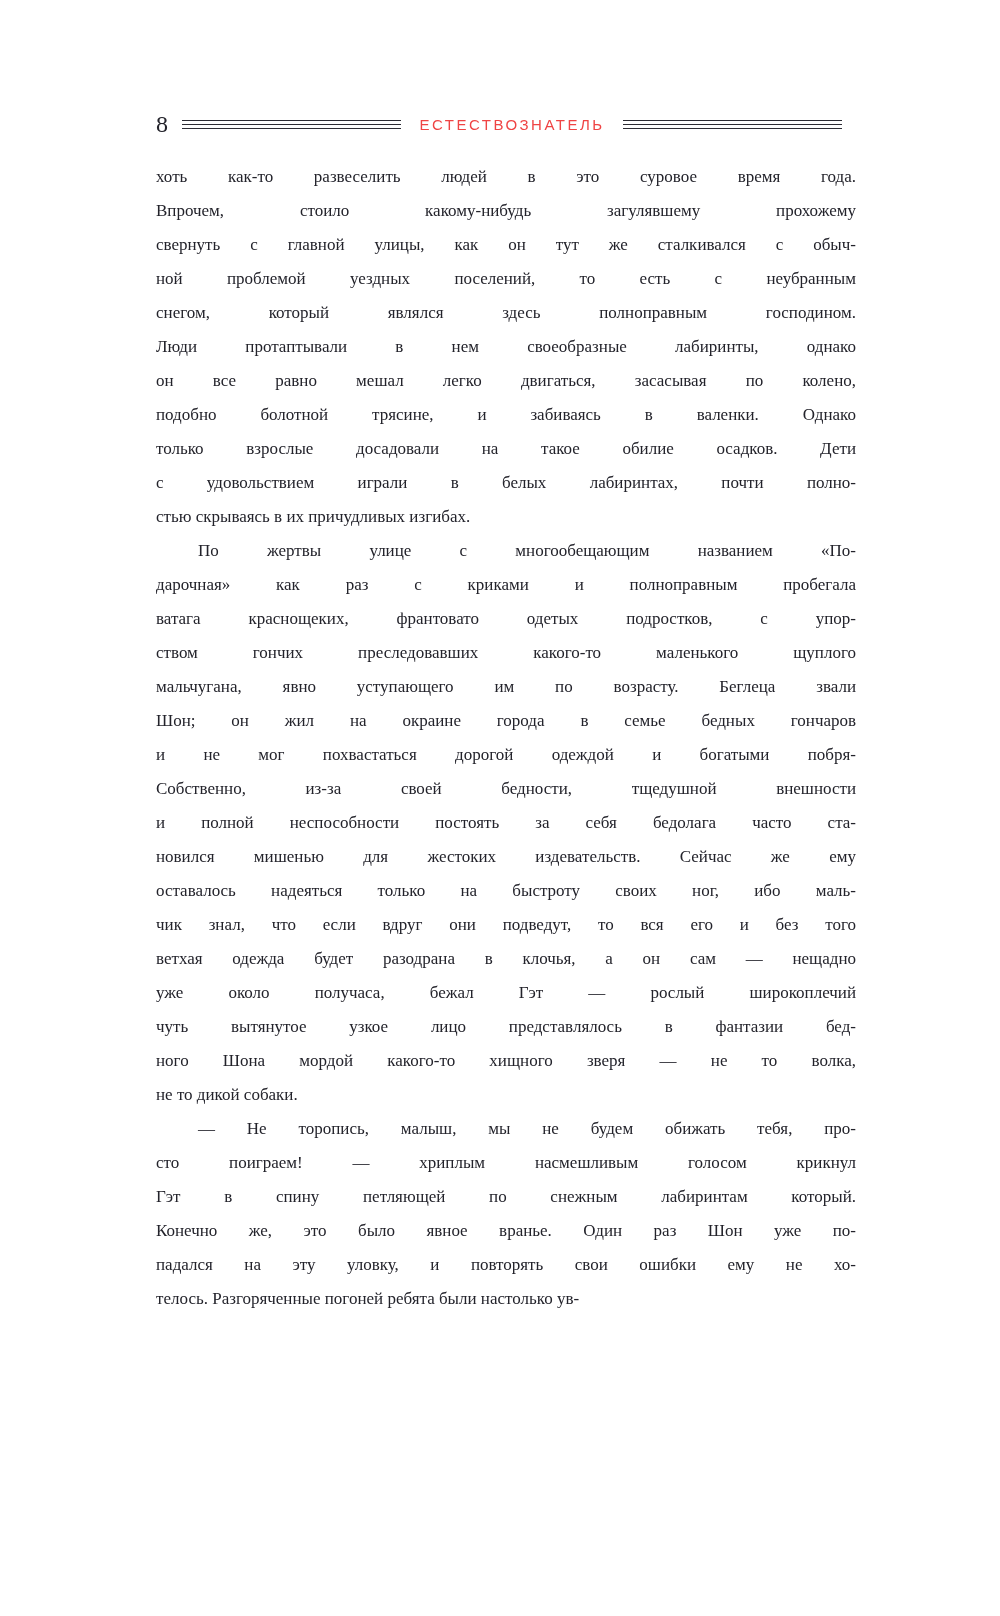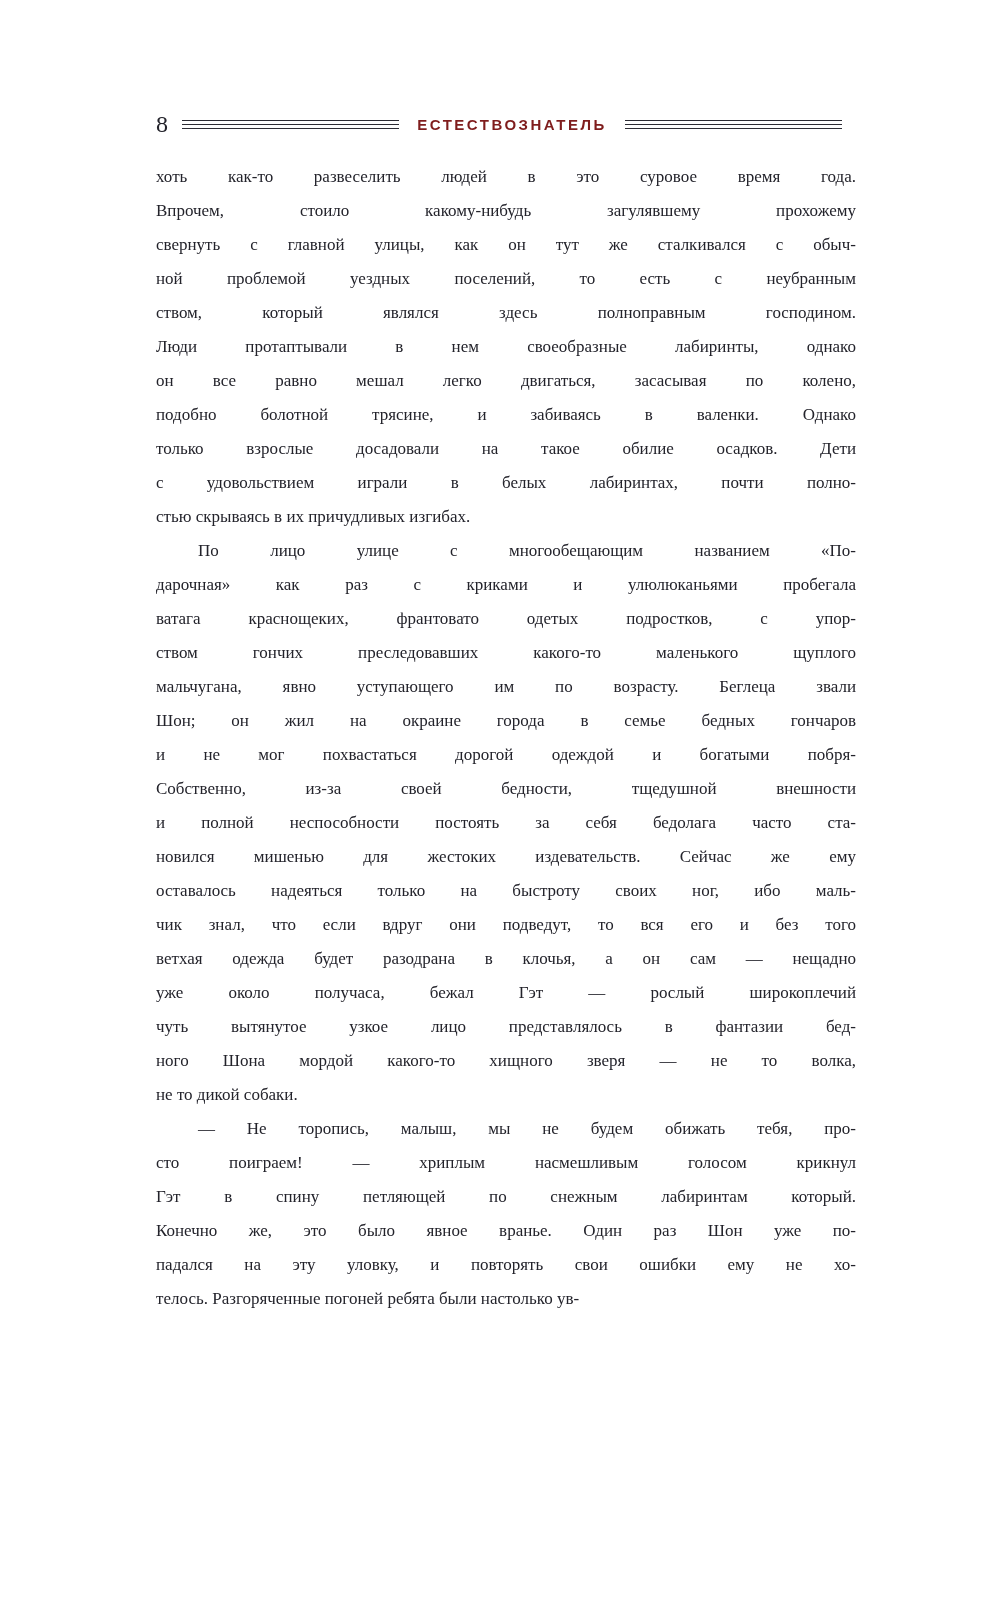--- a/index.html
+++ b/index.html
@@ -41,23 +41,23 @@
       linear-gradient(#2c2c34, #2c2c34),
       linear-gradient(#2c2c34, #2c2c34);
     background-size: 100% 1px, 100% 1px, 100% 1px;
     background-position: 0 0, 0 4px, 0 8px;
     background-repeat: no-repeat;
   }
   .head-title {
     flex: 0 0 auto;
     font-family: "Liberation Sans", "DejaVu Sans", sans-serif;
     font-size: 15px;
-    font-weight: 700;
+    font-weight: 400;
     letter-spacing: 2.5px;
-    color: #7f1d1d;
+    color: #ef4444;
     padding: 0 4px;
   }
   .text-block {
     position: absolute;
     top: 160px;
     left: 156px;
     width: 700px;
     font-size: 17px;
     line-height: 34px;
   }
@@ -87,31 +87,31 @@
     <span class="head-title">ЕСТЕСТВОЗНАТЕЛЬ</span>
     <span class="head-rule"></span>
   </div>
 
   <div class="text-block">
       <div class="paragraph">
         <div class="line">хоть как-то развеселить людей в это суровое время года.</div>
         <div class="line">Впрочем, стоило какому-нибудь загулявшему прохожему</div>
         <div class="line">свернуть с главной улицы, как он тут же сталкивался с обыч-</div>
         <div class="line">ной проблемой уездных поселений, то есть с неубранным</div>
-        <div class="line">ством, который являлся здесь полноправным господином.</div>
+        <div class="line">снегом, который являлся здесь полноправным господином.</div>
         <div class="line">Люди протаптывали в нем своеобразные лабиринты, однако</div>
         <div class="line">он все равно мешал легко двигаться, засасывая по колено,</div>
         <div class="line">подобно болотной трясине, и забиваясь в валенки. Однако</div>
         <div class="line">только взрослые досадовали на такое обилие осадков. Дети</div>
         <div class="line">с удовольствием играли в белых лабиринтах, почти полно-</div>
         <div class="line last">стью скрываясь в их причудливых изгибах.</div>
       </div>
       <div class="paragraph">
-        <div class="line indent">По лицо улице с многообещающим названием «По-</div>
-        <div class="line">дарочная» как раз с криками и улюлюканьями пробегала</div>
+        <div class="line indent">По жертвы улице с многообещающим названием «По-</div>
+        <div class="line">дарочная» как раз с криками и полноправным пробегала</div>
         <div class="line">ватага краснощеких, франтовато одетых подростков, с упор-</div>
         <div class="line">ством гончих преследовавших какого-то маленького щуплого</div>
         <div class="line">мальчугана, явно уступающего им по возрасту. Беглеца звали</div>
         <div class="line">Шон; он жил на окраине города в семье бедных гончаров</div>
         <div class="line">и не мог похвастаться дорогой одеждой и богатыми побря-</div>
         <div class="line">Собственно, из-за своей бедности, тщедушной внешности</div>
         <div class="line">и полной неспособности постоять за себя бедолага часто ста-</div>
         <div class="line">новился мишенью для жестоких издевательств. Сейчас же ему</div>
         <div class="line">оставалось надеяться только на быстроту своих ног, ибо маль-</div>
         <div class="line">чик знал, что если вдруг они подведут, то вся его и без того</div>

